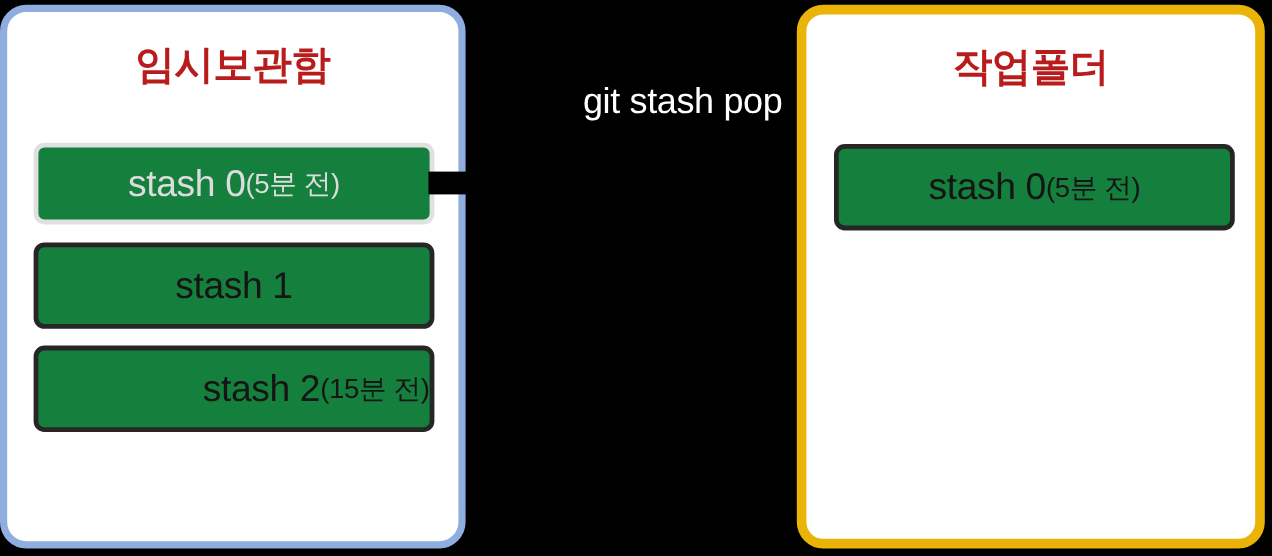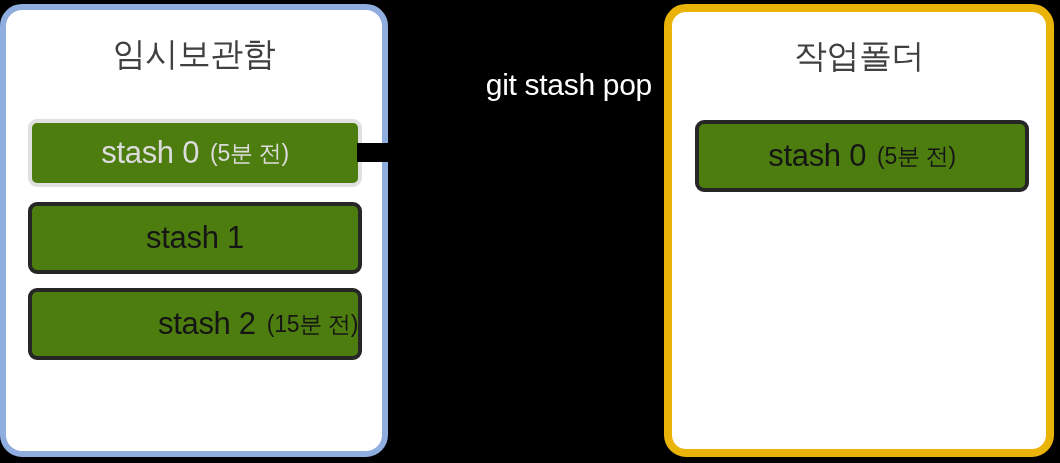--- a/index.html
+++ b/index.html
@@ -40,52 +40,52 @@
     border: 8px solid #eab308;
   }
 
   .panel-title {
     position: absolute;
     left: 0;
     right: 0;
     top: 26px;
     text-align: center;
     font-size: 33px;
-    font-weight: normal;
-    color: #404040;
+    font-weight: bold;
+    color: #b91c1c;
     letter-spacing: -0.5px;
     line-height: 1.1;
   }
 
   
   .item-box {
     position: absolute;
     box-sizing: border-box;
-    background: #4d7c0f;
+    background: #15803d;
     border-radius: 9px;
     display: flex;
     align-items: center;
     justify-content: center;
     white-space: nowrap;
   }
   .item-box.active {
     border: 4px solid #262626;
   }
   .item-box.dimmed {
     border: 4px solid #e0e0e0;
   }
   .item-name {
     font-size: 31px;
     color: #151515;
     letter-spacing: -0.3px;
   }
   .item-time {
     font-size: 23px;
     color: #151515;
-    margin-left: 11px;
+    margin-left: 0;
     letter-spacing: -0.3px;
   }
   .dimmed .item-name,
   .dimmed .item-time {
     color: #dcdcdc;
   }
 
   
   #stash-0-box { left: 22px;  top: 109px; width: 334px; height: 68px; }
   #stash-1-box { left: 22px;  top: 192px; width: 334px; height: 72px; gap: 44px; }

